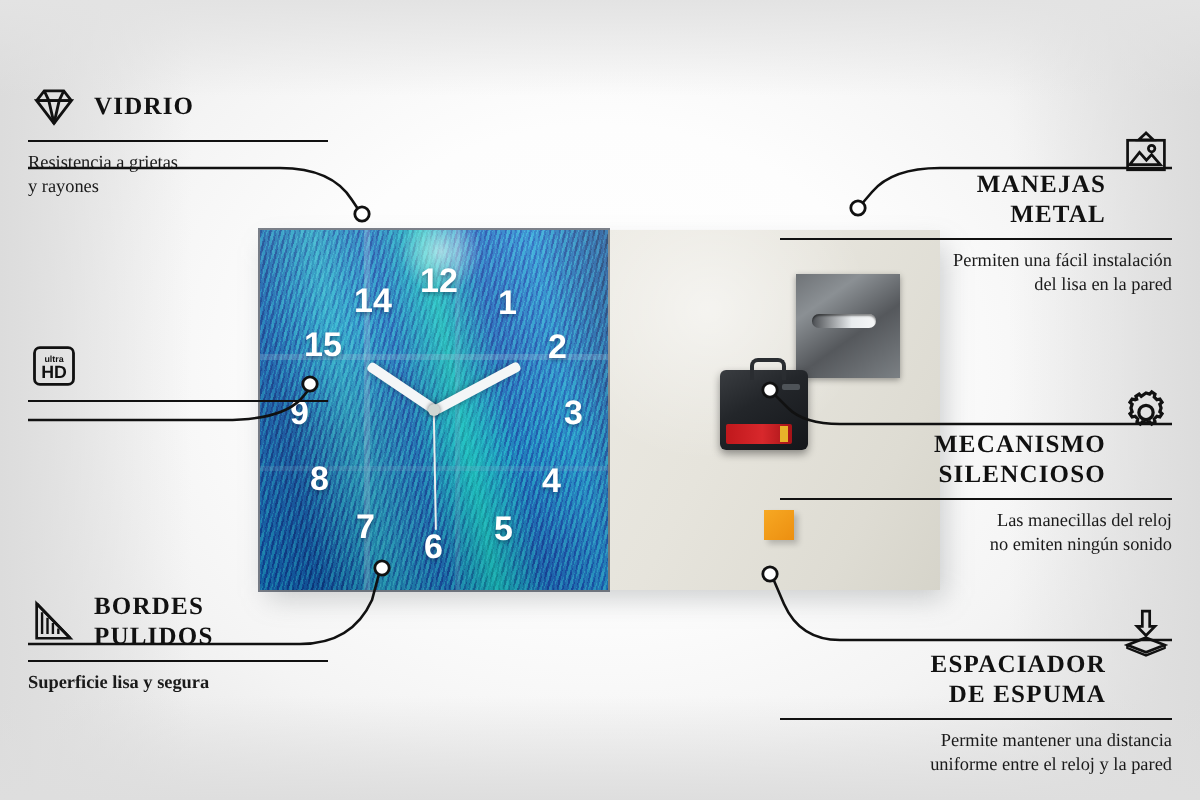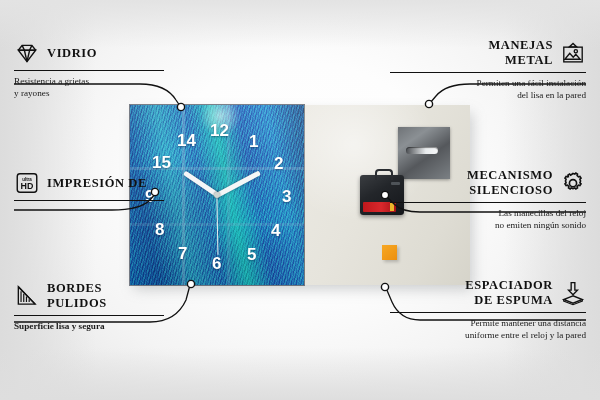--- a/index.html
+++ b/index.html
@@ -10,21 +10,21 @@
       radial-gradient(ellipse 58% 70% at 50% 45%, #ffffff 0%, #fdfdfd 42%, #f4f4f4 72%, #e7e7e7 100%);
   }
   #stage:before{content:"";position:absolute;inset:0;
     background:linear-gradient(90deg,#dcdcdc 0%,rgba(255,255,255,0) 16%,rgba(255,255,255,0) 84%,#dcdcdc 100%);
     pointer-events:none;}
   #stage:after{content:"";position:absolute;inset:0;
     background:linear-gradient(0deg,#dedede 0%,rgba(255,255,255,0) 13%,rgba(255,255,255,0) 88%,#e3e3e3 100%);
     pointer-events:none;}
 
   
-  .product{position:absolute;left:130px;top:105px;width:340px;height:180px;z-index:3;}
+  .product{position:absolute;left:130px;top:115px;width:340px;height:180px;z-index:3;}
   .prod-shadow{position:absolute;left:4px;top:8px;width:338px;height:176px;
     background:rgba(90,95,100,.30);filter:blur(7px);border-radius:2px;}
 
   .clock{position:absolute;left:0;top:0;width:174px;height:180px;overflow:hidden;
     box-shadow:0 0 0 1px rgba(20,30,45,.55);}
   .clock-art{position:absolute;inset:0;
     background:
       repeating-linear-gradient(102deg, rgba(0,0,0,.30) 0 1px, rgba(255,255,255,.10) 1px 2.4px),
       repeating-linear-gradient(86deg, rgba(255,255,255,.13) 0 1px, rgba(0,0,0,.05) 1px 3px),
       linear-gradient(78deg,#1b7fc4 0%,#1565b0 14%,#2aa3c8 30%,#1d79bf 44%,#16c0c2 56%,#1a6fc0 68%,#1e8fd0 82%,#14528f 100%),
@@ -96,27 +96,27 @@
   .ico svg{display:block;width:26px;height:26px;}
 
   .left{left:14px;}
   .left .head{justify-content:flex-start;}
   .left .ttl{text-align:left;}
   .left .desc{text-align:left;}
   .left .rule{width:150px;}
 
   .right{right:14px;}
   .right .head{justify-content:flex-end;}
-  .right .ttl{text-align:right;}
+  .right .ttl{text-align:right;margin-top:47px;}
   .right .desc{text-align:right;}
   .right .rule{width:100%;margin-left:auto;}
 
   #c1{top:40px;}
   #c2{top:170px;}
-  #c3{top:281px;}
+  #c3{top:296px;}
   #c4{top:38px;}
   #c5{top:168px;}
   #c6{top:278px;}
 </style>
 </head>
 <body>
 
 <div id="stage">
 
   <svg class="lines" viewBox="0 0 600 400">
@@ -199,21 +199,21 @@
 
   <div class="callout left" id="c2">
     <div class="head">
       <span class="ico">
         <svg viewBox="0 0 24 24" fill="none" stroke="#111" stroke-width="1.3">
           <rect x="3" y="3.5" width="18" height="17" rx="2.5"></rect>
           <text x="12" y="10" font-family="Liberation Sans, sans-serif" font-size="4.1" font-weight="700" fill="#111" stroke="none" text-anchor="middle">ultra</text>
           <text x="12" y="17.6" font-family="Liberation Sans, sans-serif" font-size="8.2" font-weight="700" fill="#111" stroke="none" text-anchor="middle">HD</text>
         </svg>
       </span>
-      <span class="ttl"><span>IMPRESIÓN DE</span><br></span>
+      <span class="ttl"><br></span>
     </div>
     <div class="rule"></div>
   </div>
 
   <div class="callout left" id="c3">
     <div class="head">
       <span class="ico">
         <svg viewBox="0 0 24 24" fill="none" stroke="#111" stroke-width="1.25">
           <path d="M4 3.5 19.5 19.5H4V3.5z" fill="none"></path>
           <path d="M6.5 7.5 6.5 17.5M9 10 9 17.5M11.5 12.5 11.5 17.5M14 15 14 17.5" stroke-width="1.1"></path>

